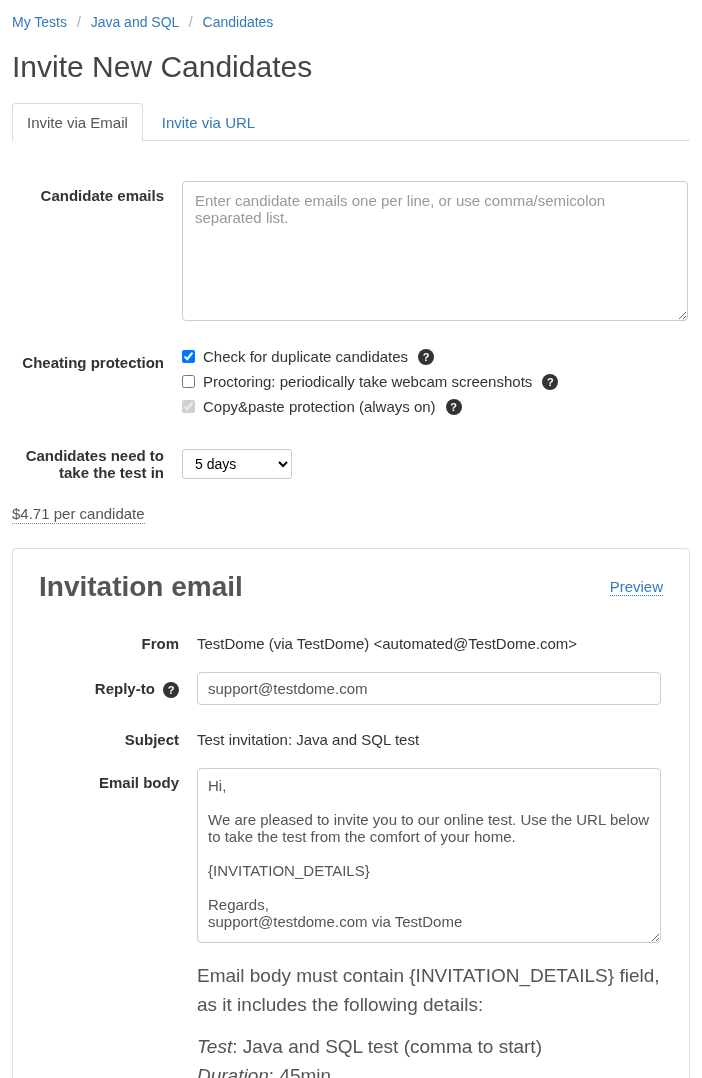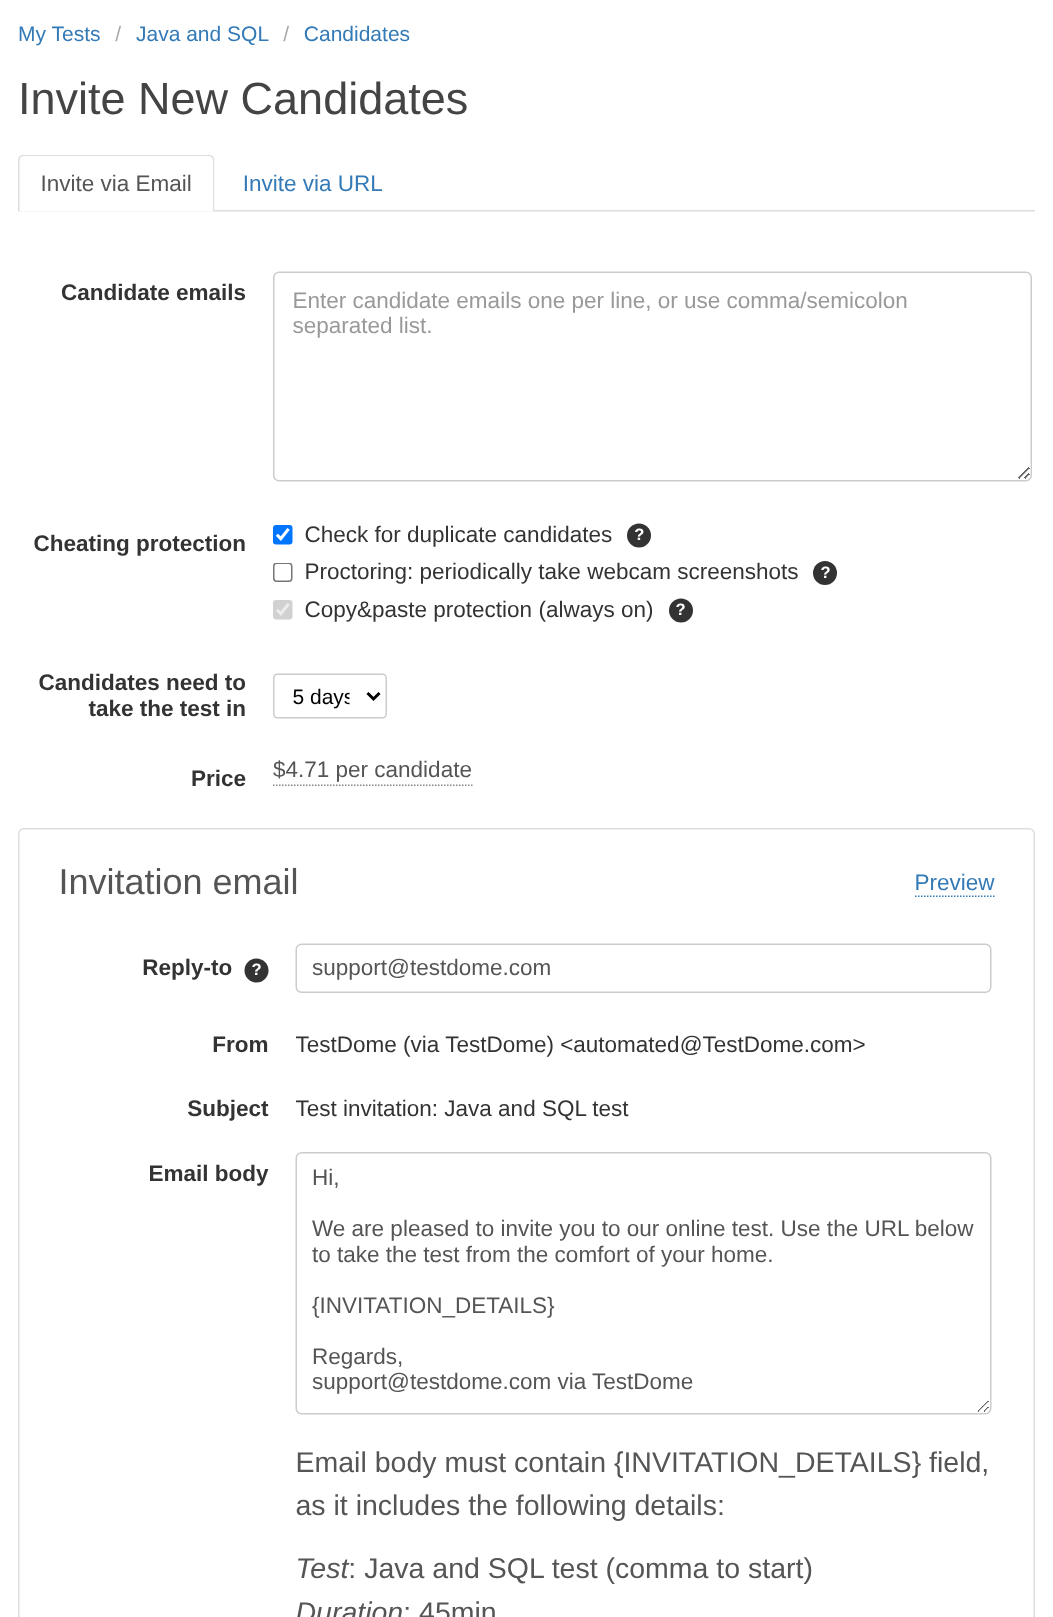--- a/index.html
+++ b/index.html
@@ -99,21 +99,21 @@
     margin-left: 10px;
     cursor: pointer;
   }
 
   select.deadline {
     padding: 5px 8px;
     border: 1px solid #ccc;
     border-radius: 3px;
     font-size: 14px;
     background: #fff;
-    width: 76px;
+    width: 110px;
   }
 
   .price-text {
     font-size: 15px;
     color: #555;
     border-bottom: 1px dotted #888;
     display: inline-block;
     padding-bottom: 1px;
   }
 
@@ -123,23 +123,23 @@
     padding: 22px 26px;
     margin-top: 18px;
   }
   .panel-header {
     display: flex;
     justify-content: space-between;
     align-items: center;
     margin-bottom: 26px;
   }
   .panel-title {
-    font-size: 24px;
-    color: #555;
-    font-weight: 400;
+    font-size: 28px;
+    color: #555;
+    font-weight: 700;
   }
   .preview-link {
     font-size: 15px;
     color: #337ab7;
     border-bottom: 1px dotted #337ab7;
     cursor: pointer;
   }
 
   .panel .form-label { width: 158px; font-size: 15px; }
   .panel .form-row { margin-bottom: 20px; }
@@ -218,45 +218,44 @@
 <div class="form-row" style="align-items:center;">
   <div class="form-label" style="padding-top:0;">Candidates need to take the test in</div>
   <div class="form-value">
     <select class="deadline">
       <option>5 days</option>
     </select>
   </div>
 </div>
 
 <div class="form-row">
-  <div class="form-label">Price</div>
   <div class="form-value">
     <span class="price-text">$4.71 per candidate</span>
   </div>
 </div>
 
 <div class="panel">
   <div class="panel-header">
     <div class="panel-title">Invitation email</div>
     <span class="preview-link">Preview</span>
   </div>
 
+  <div class="form-row">
+    <div class="form-label">From</div>
+    <div class="form-value static-val">TestDome (via TestDome) &lt;automated@TestDome.com&gt;</div>
+  </div>
+
   <div class="form-row" style="align-items:center;">
     <div class="form-label" style="padding-top:0;">
       <span>Reply-to</span>
       <span class="help-icon" style="margin-left:4px;">?</span>
     </div>
     <div class="form-value">
       <input type="text" class="text-input" value="support@testdome.com" style="">
     </div>
-  </div>
-
-  <div class="form-row">
-    <div class="form-label">From</div>
-    <div class="form-value static-val">TestDome (via TestDome) &lt;automated@TestDome.com&gt;</div>
   </div>
 
   <div class="form-row">
     <div class="form-label">Subject</div>
     <div class="form-value static-val">Test invitation: Java and SQL test</div>
   </div>
 
   <div class="form-row">
     <div class="form-label">Email body</div>
     <div class="form-value">

